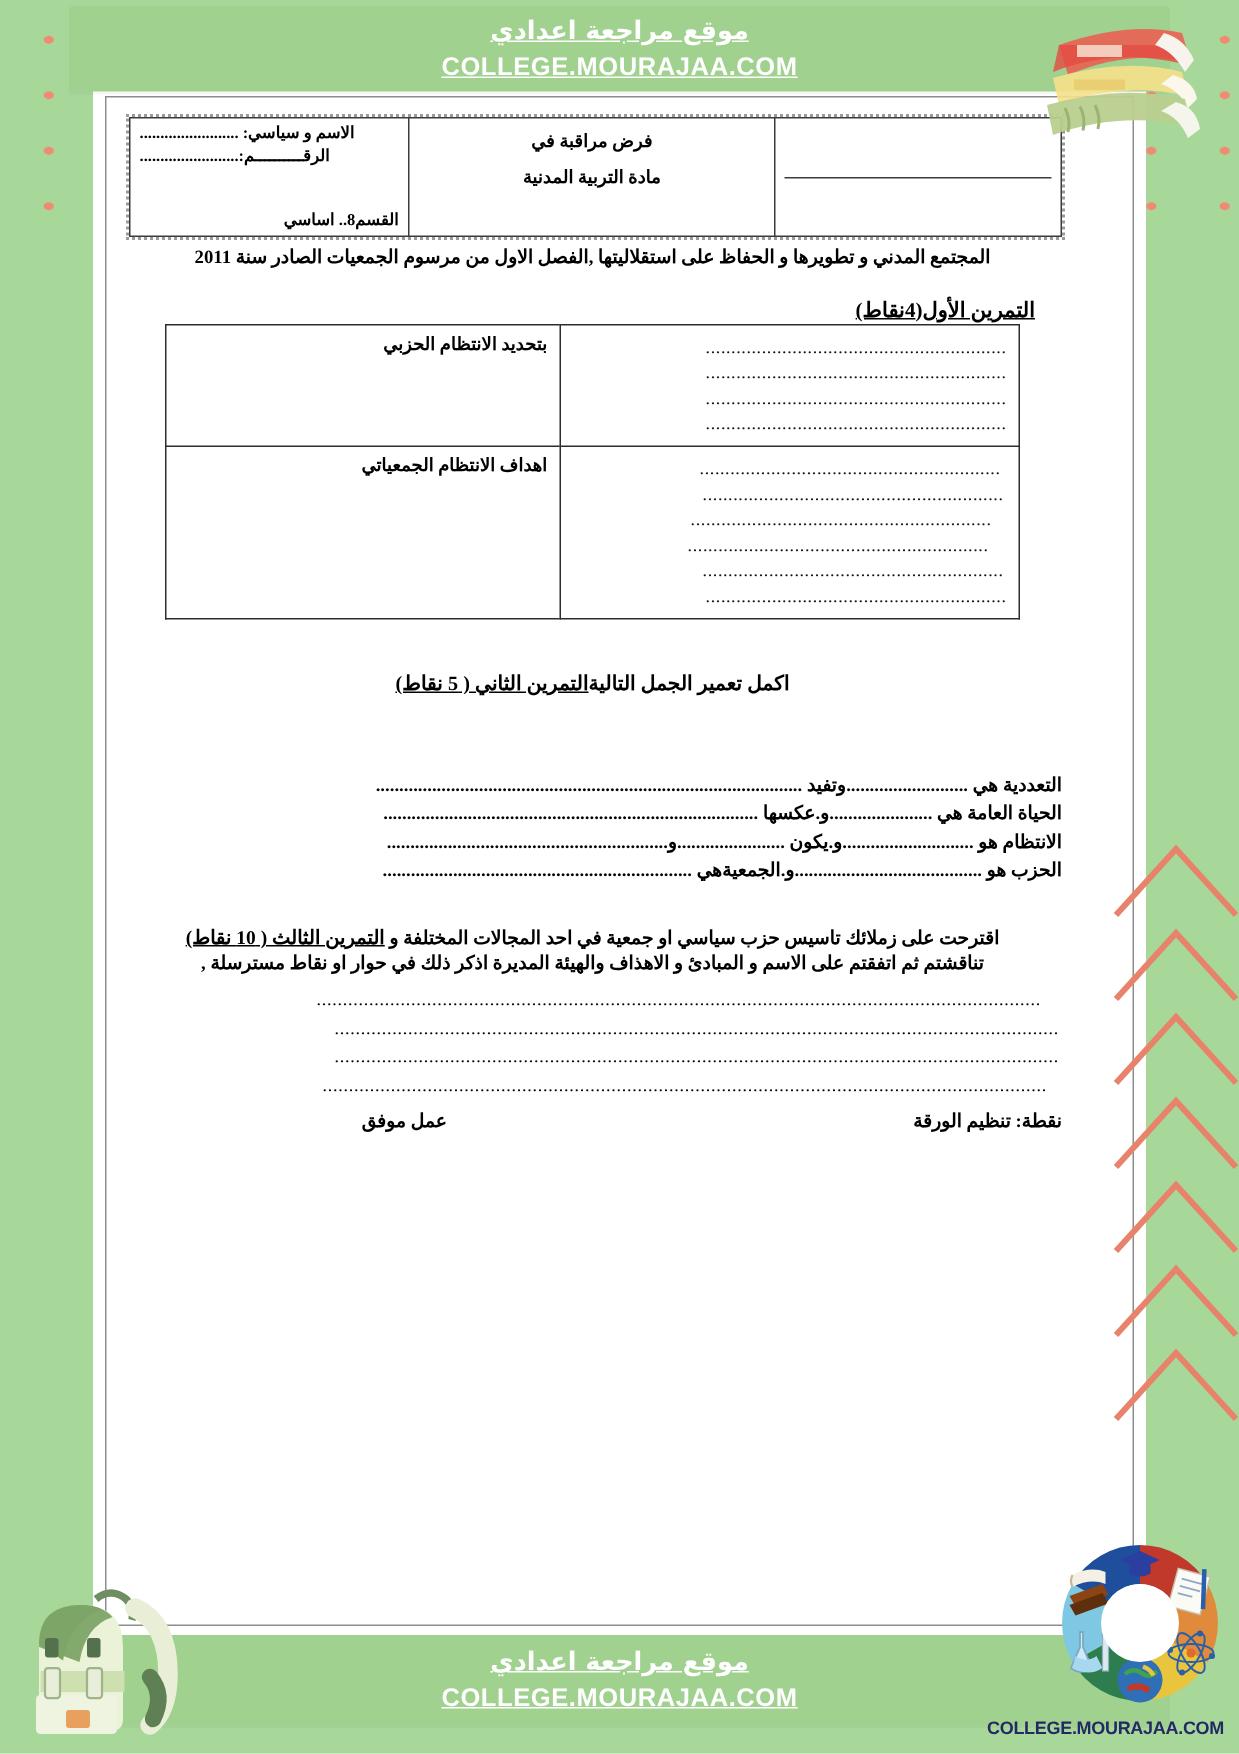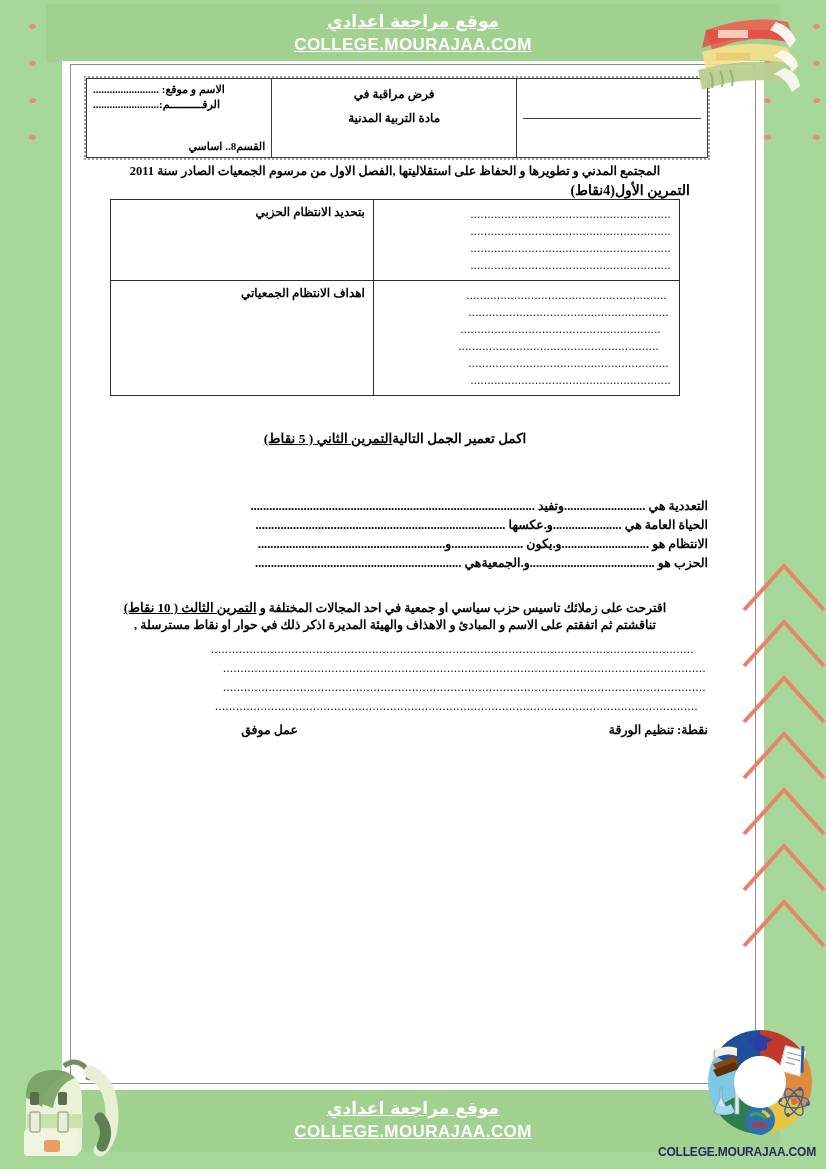--- a/index.html
+++ b/index.html
@@ -83,22 +83,22 @@
   .hdr-mid{width:245px;text-align:center;font-size:12px;font-weight:bold;line-height:24px;padding-top:8px;}
   .hdr-left{width:190px;padding:0;}
   .hdr-left .split{height:36px;border-bottom:1px solid #3c3c3c;}
 
   .para{
     font-size:12.5px;line-height:17px;text-align:center;margin-top:5px;
     font-weight:600;
   }
 
   .ex-head{
-    font-size:14px;font-weight:bold;
-    text-align:center;margin-top:2px;
+    font-size:14px;font-weight:bold;text-decoration:underline;
+    text-align:center;margin-top:18px;
   }
   .ex-head.right{text-align:right;}
 
   .instr{
     font-size:12.5px;text-align:center;margin-top:22px;margin-bottom:14px;
     font-weight:600;
   }
 
   
   .ans-table{
@@ -222,21 +222,21 @@
         <tr>
       <td class="hdr-left">
         <div class="split"></div>
         <div style="height:34px;"></div>
       </td>
       <td class="hdr-mid">
         <div>فرض مراقبة  في</div>
         <div>مادة التربية المدنية</div>
       </td>
       <td class="hdr-right">
-        <div class="l1">الاسم و موقع: ........................</div>
+        <div class="l1">الاسم و سياسي: ........................</div>
         <div class="l1">الرقــــــــــم:........................</div>
         <div class="cls">القسم8.. اساسي</div>
       </td>
     </tr>
   </tbody>
     </table>
 
   <div class="para">
     <div>المجتمع المدني و تطويرها و الحفاظ على استقلاليتها ,الفصل الاول من مرسوم الجمعيات الصادر سنة 2011</div>
   </div>

